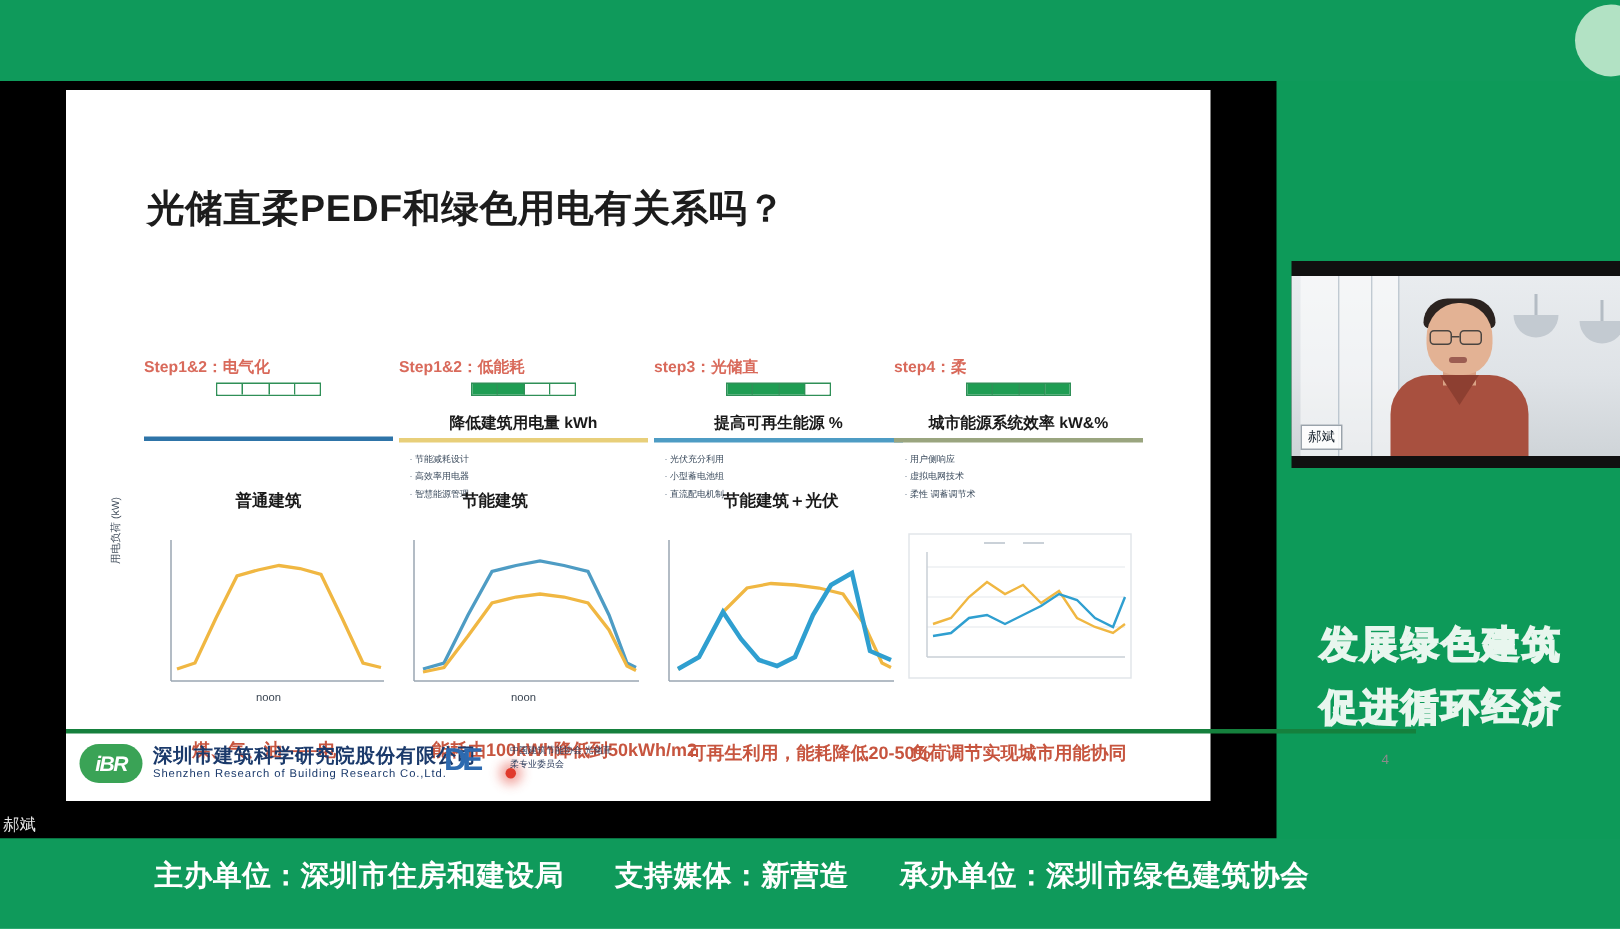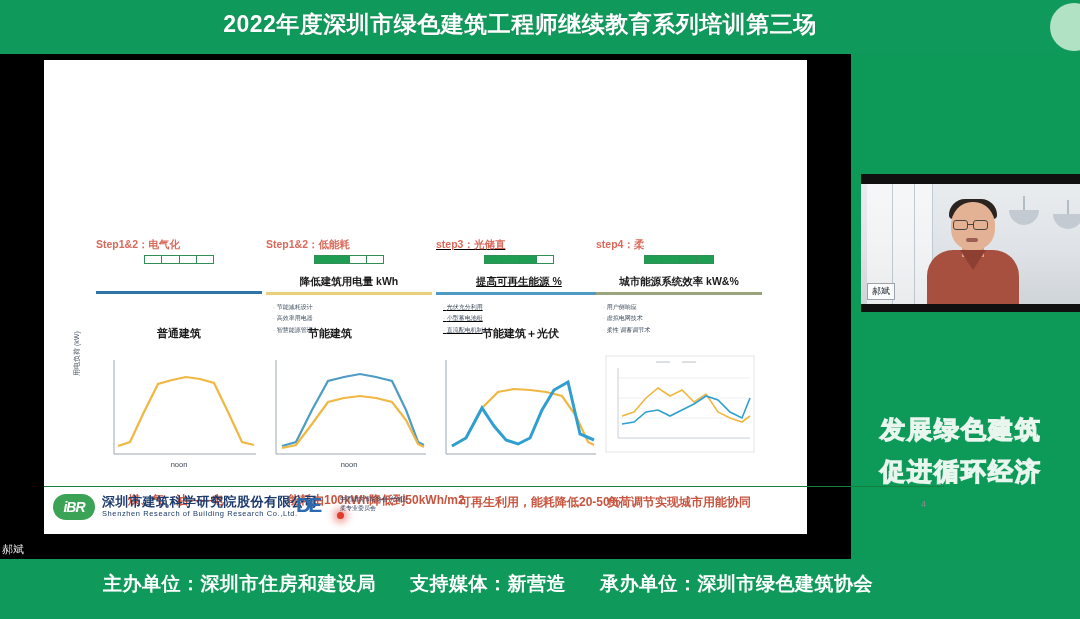--- a/index.html
+++ b/index.html
@@ -45,21 +45,21 @@
   #slide-title {
     position: absolute; left: 54px; top: 62px;
     font-size: 25px; font-weight: bold; color: #1c1c1c;
     letter-spacing: 0.5px;
   }
 
   
   .col { position: absolute; top: 178px; width: 166px; }
   #col0 { left: 52px; }
   #col1 { left: 222px; }
-  #col2 { left: 392px; text-decoration: underline; }
+  #col2 { left: 392px; }
   #col3 { left: 552px; }
 
   .step-label {
     text-align: left;
     font-size: 10.5px; font-weight: bold; color: #d96a5b;
     white-space: nowrap;
   }
   .pips {
     margin: 3px auto 0 auto;
     display: flex; width: 70px; height: 9px;
@@ -120,21 +120,21 @@
   #laser {
     position: absolute; left: 293px; top: 452px;
     width: 7px; height: 7px; border-radius: 50%;
     background: #e03a2c;
     box-shadow: 0 0 7px 4px rgba(224,58,44,.45);
   }
 
   
   #slide-footer {
     position: absolute; left: 0; bottom: 0; width: 900px; height: 48px;
-    border-top: 1px solid #15803d;
+    border-top: 3px solid #15803d;
   }
   #ibr-logo {
     position: absolute; left: 9px; top: 7px;
     width: 42px; height: 26px; border-radius: 13px;
     background: #3aa356;
     color: #ffffff; font-size: 14px; font-weight: bold; font-style: italic;
     text-align: center; line-height: 26px; letter-spacing: -1px;
   }
   #ibr-cn {
     position: absolute; left: 58px; top: 6px;
@@ -252,29 +252,29 @@
     position: absolute; left: 0; top: 54px; width: 6px; height: 505px;
     background: #0d9a59;
   }
 </style>
 </head>
 <body>
 
 <div id="stage">
 
   <div id="header">
-    <div id="header-title">2022年度深圳市绿色建筑工程师继续教育系列培训第三场</div>
     <div id="header-circle"></div>
   </div>
 
   <div id="left-edge"></div>
 
   <div id="slide-frame">
     <div id="slide">
 
+      <div id="slide-title">光储直柔PEDF和绿色用电有关系吗？</div>
 
       <div class="col" id="col0">
         <div class="step-label">Step1&amp;2：电气化</div>
         <div class="pips">
           <div class="pip"></div>
           <div class="pip"></div>
           <div class="pip"></div>
           <div class="pip"></div>
         </div>
         <div class="sub-label"></div>

